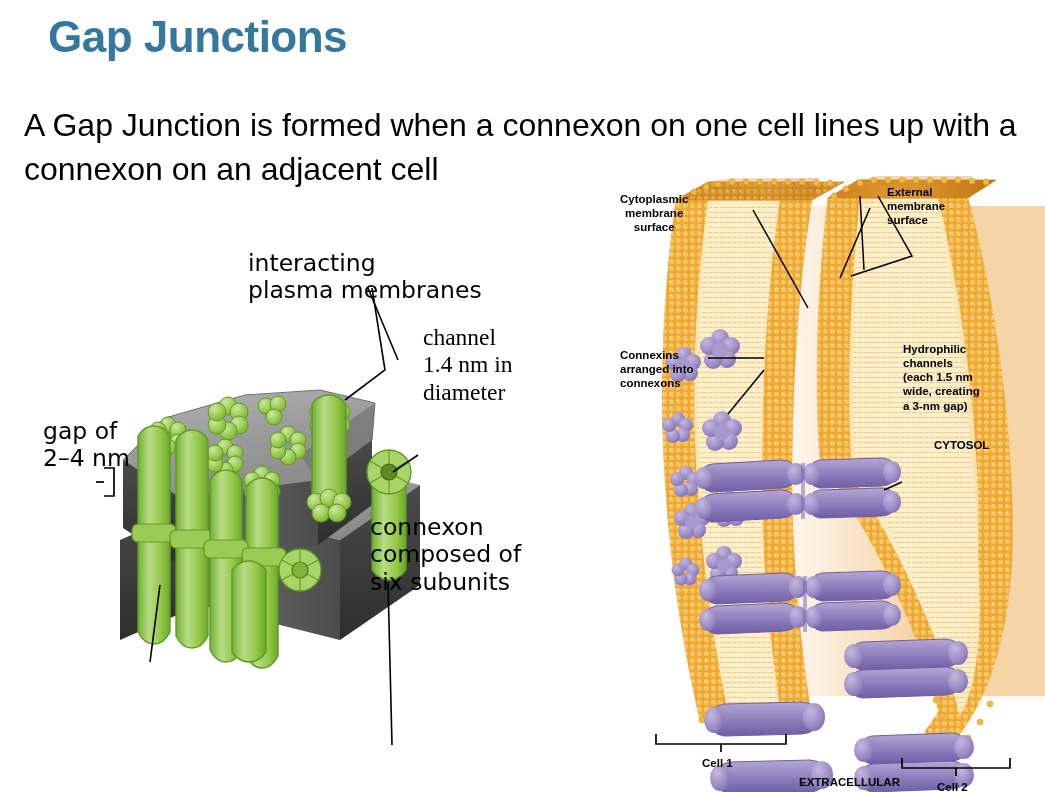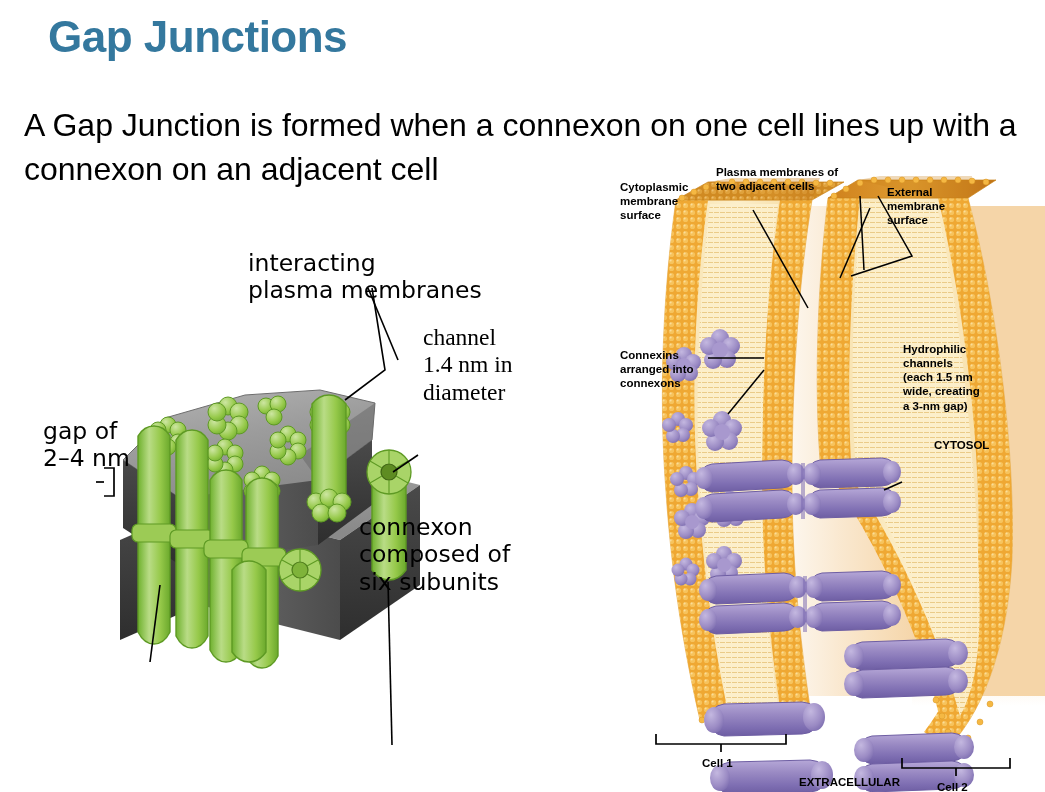--- a/index.html
+++ b/index.html
@@ -225,21 +225,21 @@
 plasma membranes</div>
 
     <div class="lbl lblL" style="left:423px; top:84px;font-family:Liberation Serif, serif;">channel
 1.4 nm in
 diameter</div>
 
     <div class="lbl lblL" style="left:19px; top:178px;margin-left:24px;">gap of
 2–4 nm</div>
 
 
-    <div class="lbl lblL" style="left:359px; top:274px;">connexon
+    <div class="lbl lblL" style="left:370px; top:274px;">connexon
 composed of
 six subunits</div>
   </div>
 
   <div id="fig-right">
     <svg width="433" height="625" viewBox="0 0 433 625">
       <defs>
 
         <linearGradient id="cyto" x1="0" y1="0" x2="1" y2="0">
           <stop offset="0" stop-color="#F5D5A8" stop-opacity="0"></stop>
@@ -556,26 +556,24 @@
         <path class="leadR" d="M272 330 L290 322"></path>
 
         <path class="brk" d="M44 574 L44 584 L174 584 L174 574"></path>
         <path class="brk" d="M109 584 L109 592"></path>
 
         <path class="brk" d="M290 598 L290 608 L398 608 L398 598"></path>
         <path class="brk" d="M344 608 L344 616"></path>
       </g>
     </svg>
 
-    <div class="lbl lblR" style="left:8px; top:20px;">Cytoplasmic
+    <div class="lbl lblR" style="left:8px; top:32px;text-align:center;">Cytoplasmic
 membrane
 surface</div>
 
-    <div class="lbl lblR" style="left:104px; top:5px;">Plasma membranes of
-two adjacent cells</div>
 
     <div class="lbl lblR" style="left:275px; top:25px;">External
 membrane
 surface</div>
 
     <div class="lbl lblR" style="left:8px; top:188px;">Connexins
 arranged into
 connexons</div>
 
     <div class="lbl lblR" style="left:291px; top:182px;">Hydrophilic

